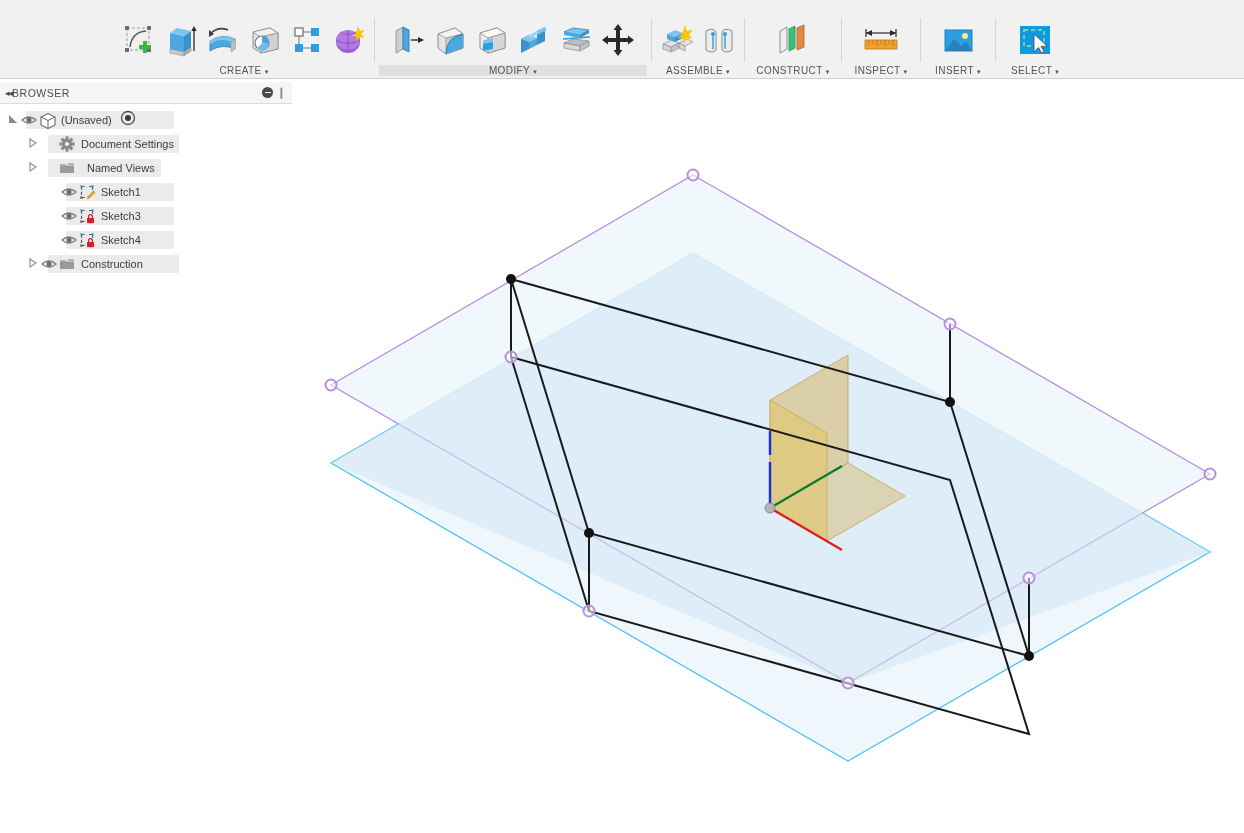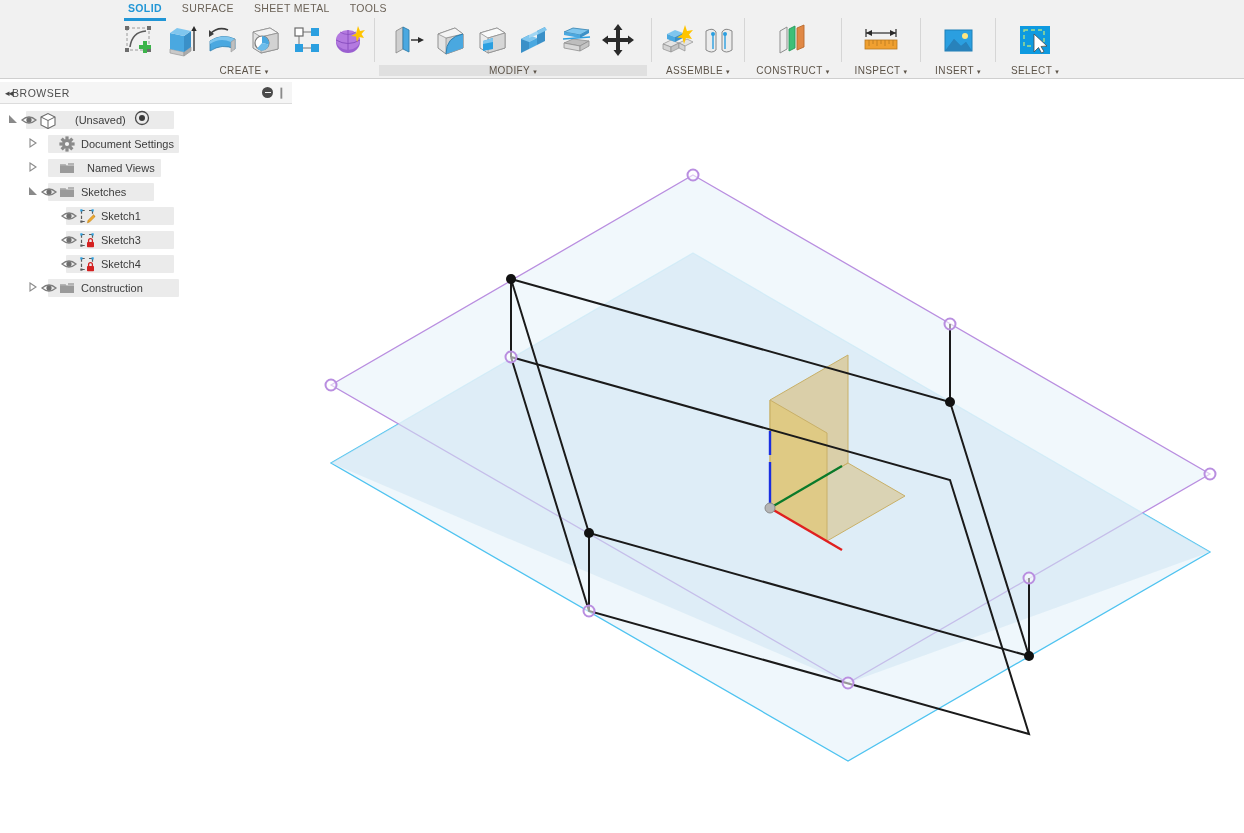--- a/index.html
+++ b/index.html
@@ -85,34 +85,20 @@
   .viewport svg { position:absolute; left:-292px; top:-80px; }
 </style>
 </head>
 <body>
 
 <div id="app">
 
   <div class="ribbon">
 
 
-    <div class="tabstrip">
-      <div class="tab active">
-        <span>SOLID</span>
-      </div>
-      <div class="tab">
-        <span>SURFACE</span>
-      </div>
-      <div class="tab">
-        <span>SHEET METAL</span>
-      </div>
-      <div class="tab">
-        <span>TOOLS</span>
-      </div>
-    </div>
 
     <div class="panels">
 
       <div class="panel">
         <div class="panel-icons">
           <div class="ic">
             <svg width="34" height="34" viewBox="0 0 34 34">
               <rect x="5" y="5" width="22" height="22" fill="none" stroke="#9a9a9a" stroke-width="1" stroke-dasharray="3,2"></rect>
               <rect x="3" y="3" width="4" height="4" fill="#6d6d6d"></rect>
                 <rect x="25" y="3" width="4" height="4" fill="#6d6d6d"></rect>
@@ -381,21 +367,21 @@
           </svg></div>
         <div class="eye"><svg width="18" height="18" viewBox="0 0 18 18">
             <path d="M2 9 Q9 3 16 9 Q9 15 2 9 Z" fill="none" stroke="#7d7d7d" stroke-width="1.3"></path>
             <circle cx="9" cy="9" r="2.6" fill="#6e6e6e"></circle>
           </svg></div>
         <div class="folder"><svg width="20" height="18" viewBox="0 0 20 18">
             <polygon points="3,6 10,2.5 17,6 17,14 10,17.5 3,14" fill="#ffffff" stroke="#6a6a6a" stroke-width="1.1"></polygon>
             <polyline points="3,6 10,9.5 17,6" fill="none" stroke="#6a6a6a" stroke-width="1"></polyline>
             <line x1="10" y1="9.5" x2="10" y2="17.5" stroke="#6a6a6a" stroke-width="1"></line>
           </svg></div>
-        <span class="lbl" style="margin-left: 19px; text-align: center;">(Unsaved)</span>
+        <span class="lbl" style="margin-left: 5px; text-align: center;">(Unsaved)</span>
         <span style="margin-left: 8px;"><svg width="16" height="16" viewBox="0 0 16 16">
             <circle cx="8" cy="8" r="6.5" fill="none" stroke="#4a4a4a" stroke-width="1.3"></circle>
             <circle cx="8" cy="8" r="3" fill="#3a3a3a"></circle>
           </svg></span>
       </div>
       <div class="row">
         <div class="hl" style="left: 48px; width: 131px;"></div>
         <div style="width: 26px;"></div>
         <div class="arrow"><svg width="12" height="12" viewBox="0 0 12 12">
             <polygon points="3,2 9,6 3,10" fill="none" stroke="#8a8a8a" stroke-width="1.1"></polygon>
@@ -423,37 +409,20 @@
         <div class="arrow"><svg width="12" height="12" viewBox="0 0 12 12">
             <polygon points="3,2 9,6 3,10" fill="none" stroke="#8a8a8a" stroke-width="1.1"></polygon>
           </svg></div>
         <div class="eye"></div>
         <div class="folder"><svg width="18" height="18" viewBox="0 0 18 18">
             <path d="M2 5 L7 5 L8.5 6.6 L16 6.6 L16 14 L2 14 Z" fill="#9a9a9a"></path>
             <path d="M2 5 L7 5 L8.5 6.6 L2 6.6 Z" fill="#b4b4b4"></path>
             <rect x="10" y="4" width="6" height="2.2" fill="#b4b4b4"></rect>
           </svg></div>
         <span class="lbl" style="margin-left: 11px;">Named Views</span>
-      </div>
-      <div class="row">
-        <div class="hl" style="left: 48px; width: 106px;"></div>
-        <div style="width: 26px;"></div>
-        <div class="arrow"><svg width="12" height="12" viewBox="0 0 12 12">
-            <polygon points="2,2 2,10 10,10" fill="#8a8a8a"></polygon>
-          </svg></div>
-        <div class="eye"><svg width="18" height="18" viewBox="0 0 18 18">
-            <path d="M2 9 Q9 3 16 9 Q9 15 2 9 Z" fill="none" stroke="#7d7d7d" stroke-width="1.3"></path>
-            <circle cx="9" cy="9" r="2.6" fill="#6e6e6e"></circle>
-          </svg></div>
-        <div class="folder"><svg width="18" height="18" viewBox="0 0 18 18">
-            <path d="M2 5 L7 5 L8.5 6.6 L16 6.6 L16 14 L2 14 Z" fill="#9a9a9a"></path>
-            <path d="M2 5 L7 5 L8.5 6.6 L2 6.6 Z" fill="#b4b4b4"></path>
-            <rect x="10" y="4" width="6" height="2.2" fill="#b4b4b4"></rect>
-          </svg></div>
-        <span class="lbl" style="margin-left: 5px;">Sketches</span>
       </div>
       <div class="row">
         <div class="hl" style="left: 66px; width: 108px;"></div>
         <div style="width: 46px;"></div>
         <div class="arrow"></div>
         <div class="eye"><svg width="18" height="18" viewBox="0 0 18 18">
             <path d="M2 9 Q9 3 16 9 Q9 15 2 9 Z" fill="none" stroke="#7d7d7d" stroke-width="1.3"></path>
             <circle cx="9" cy="9" r="2.6" fill="#6e6e6e"></circle>
           </svg></div>
         <div class="folder"><svg width="18" height="18" viewBox="0 0 18 18">

